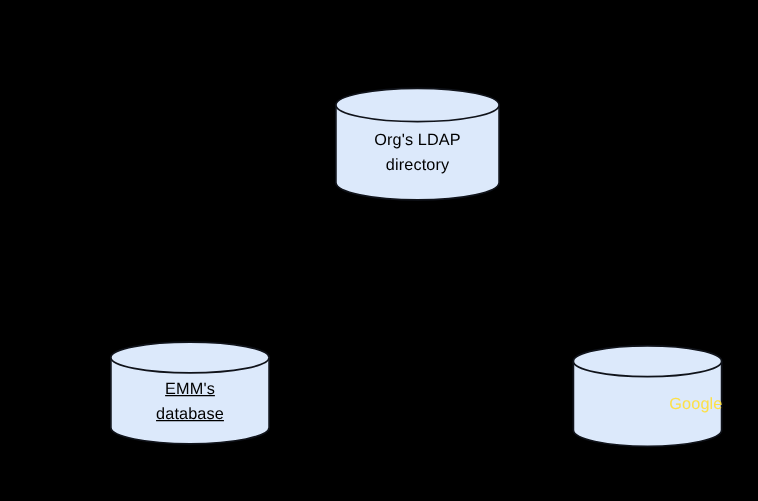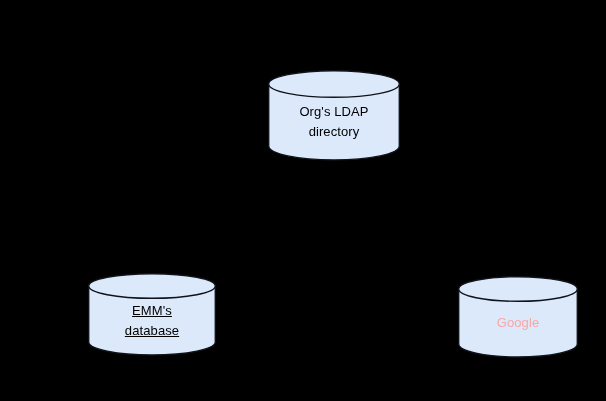--- a/index.html
+++ b/index.html
@@ -63,15 +63,15 @@
         <ellipse cx="64" cy="13" rx="63.3" ry="12.3" fill="#dce9fb" stroke="#10131a" stroke-width="1.4"></ellipse>
       </svg>
       <div class="node-label" style="top: 27.5px; color: rgb(0, 0, 0); text-decoration: underline;">EMM's
 database</div>
     </div>
     <div class="node" style="left: 414px; top: 276px; width: 120px; height: 81px;">
       <svg width="120" height="81" viewBox="0 0 120 81">
         <path d="M 0.7,13 L 0.7,68 A 59.3,13 0 0 0 119.3,68 L 119.3,13 Z" fill="#dce9fb" stroke="#10131a" stroke-width="1.4" stroke-linejoin="round"></path>
         <ellipse cx="60" cy="13" rx="59.3" ry="12.3" fill="#dce9fb" stroke="#10131a" stroke-width="1.4"></ellipse>
       </svg>
-      <div class="node-label" style="top: 37px; color: #fca5a5;">Google</div>
+      <div class="node-label" style="top: 37px; color: #fde047; text-align: right;">Google</div>
     </div>
   </div>
 
 </body></html>

